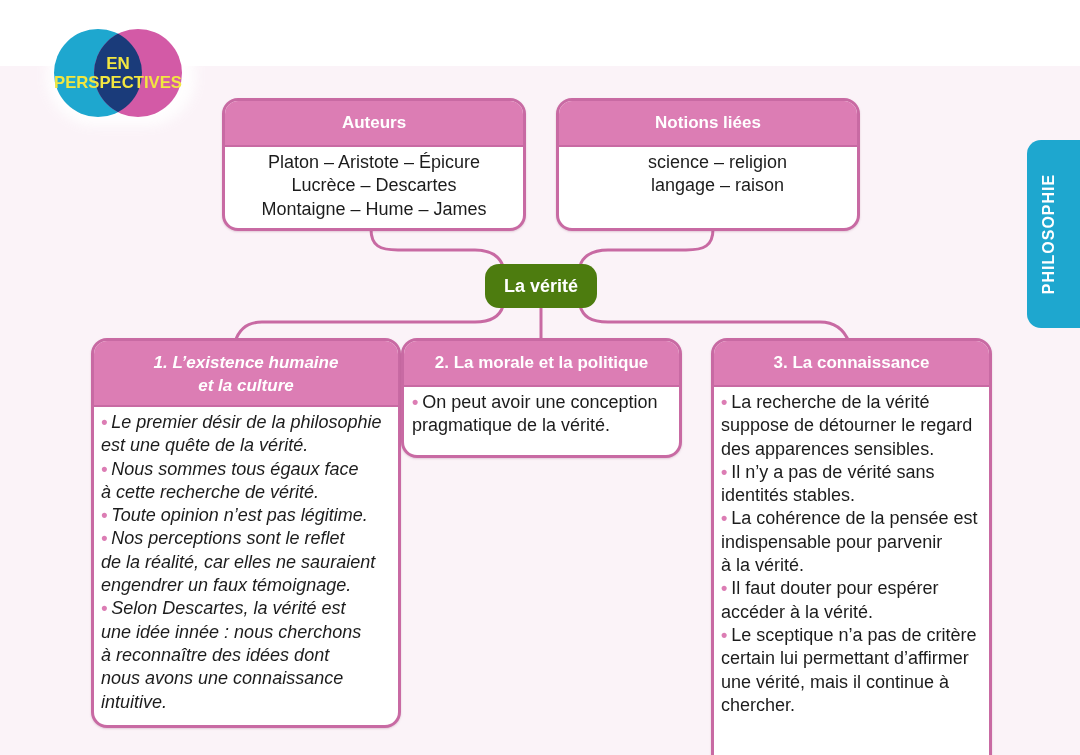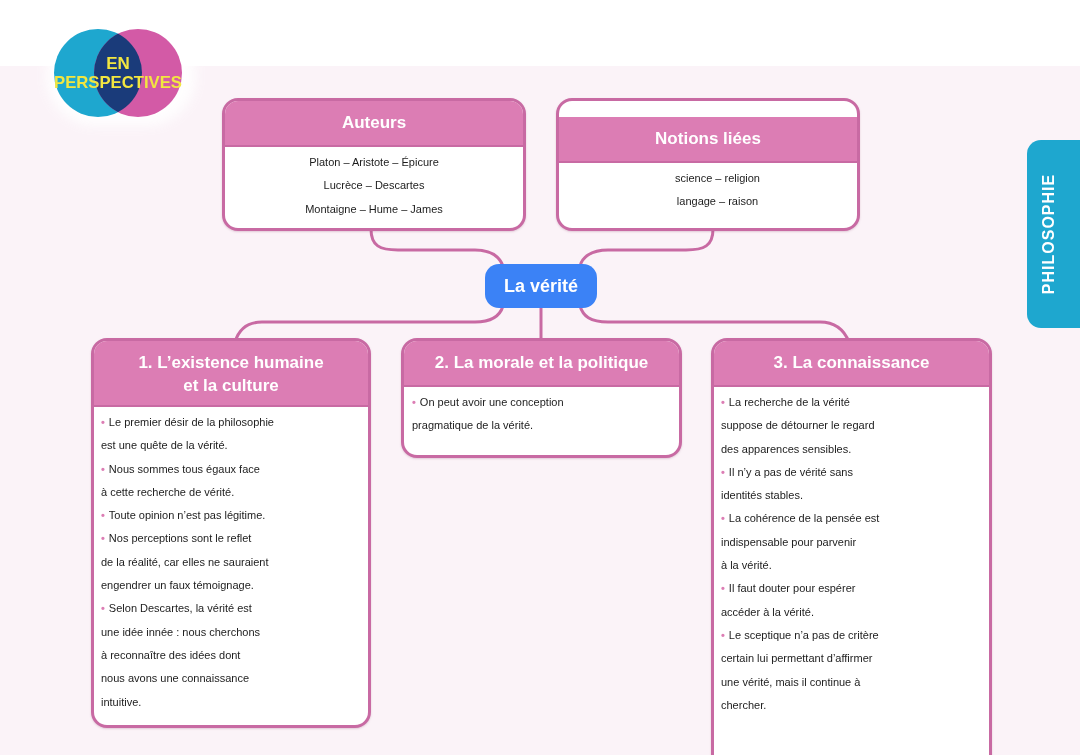--- a/index.html
+++ b/index.html
@@ -8,26 +8,26 @@
   .bg-top { position: absolute; left: 0; top: 0; width: 1080px; height: 66px; background: #ffffff; }
   .bg-main { position: absolute; left: 0; top: 66px; width: 1080px; height: 689px; background: #fbf3f8; }
 
   .logo { position: absolute; left: 40px; top: 18px; width: 160px; height: 110px; }
   .logo-halo { position: absolute; left: 6px; top: 8px; width: 150px; height: 100px; border-radius: 50px; background: #ffffff; filter: blur(6px); opacity: 0.9; }
 
   .connectors { position: absolute; left: 0; top: 0; width: 1080px; height: 755px; pointer-events: none; }
 
   .box { position: absolute; background: #ffffff; border: 3px solid #c86aa3; border-radius: 16px; overflow: hidden; box-shadow: 0 1px 2px rgba(150,80,120,0.25); }
   .box-head { background: #dc7db4; color: #ffffff; font-weight: bold; font-size: 17px; text-align: center; line-height: 23px; border-bottom: 2px solid #c86aa3; }
-  .box-body { font-size: 11px; line-height: 23.3px; color: #1c1c1c; }
+  .box-body { font-size: 18px; line-height: 23.3px; color: #1c1c1c; }
   .center-text { text-align: center; }
   .bullet { display: block; }
   .dot { color: #dc7db4; font-weight: bold; margin-right: 4px; }
 
-  .root-node { position: absolute; left: 485px; top: 264px; width: 112px; height: 44px; background: #3b82f6; border-radius: 14px; color: #ffffff; font-weight: bold; font-size: 18px; display: flex; align-items: center; justify-content: center; }
+  .root-node { position: absolute; left: 485px; top: 264px; width: 112px; height: 44px; background: #4d7c0f; border-radius: 14px; color: #ffffff; font-weight: bold; font-size: 18px; display: flex; align-items: center; justify-content: center; }
 
   .side-tab { position: absolute; left: 1027px; top: 140px; width: 60px; height: 188px; background: #1ea7cf; border-radius: 14px 0 0 14px; }
   .side-tab-label { position: absolute; left: 0; top: 0; width: 44px; height: 188px; display: flex; align-items: center; justify-content: center; }
   .side-tab-label span { transform: rotate(-90deg); white-space: nowrap; color: #ffffff; font-weight: bold; font-size: 16px; letter-spacing: 1px; }
 </style>
 </head>
 <body>
 
 <div class="bg-top"></div>
 <div class="bg-main"></div>
@@ -66,32 +66,32 @@
 <div class="box" style="left:222px; top:98px; width:304px; height:133px;">
   <div class="box-head" style="height:46px; line-height:44px;">Auteurs</div>
   <div class="box-body center-text" style="padding-top:4px;">
     <div>Platon – Aristote – Épicure</div>
     <div>Lucrèce – Descartes</div>
     <div>Montaigne – Hume – James</div>
   </div>
 </div>
 
 <div class="box" style="left:556px; top:98px; width:304px; height:133px;">
-  <div class="box-head" style="height:46px; line-height:44px;margin-top:16px;">Notions liées</div>
+  <div class="box-head" style="height:46px; line-height:44px;">Notions liées</div>
   <div class="box-body center-text" style="padding-top:4px;margin-left:19px;">
     <div>science – religion</div>
     <div>langage – raison</div>
   </div>
 </div>
 
 <div class="root-node">
   <span>La vérité</span>
 </div>
 
-<div class="box" style="left:91px; top:338px; width:280px; height:390px;">
+<div class="box" style="left:91px; top:338px; width:310px; height:390px;font-style:italic;">
   <div class="box-head" style="height:66px; padding-top:10px;">
     <div>1. L’existence humaine</div>
     <div>et la culture</div>
   </div>
   <div class="box-body" style="padding:4px 6px 0 7px;">
     <div class="bullet">
       <div><span class="dot">•</span><span>Le premier désir de la philosophie</span></div>
       <div>est une quête de la vérité.</div>
     </div>
     <div class="bullet">

